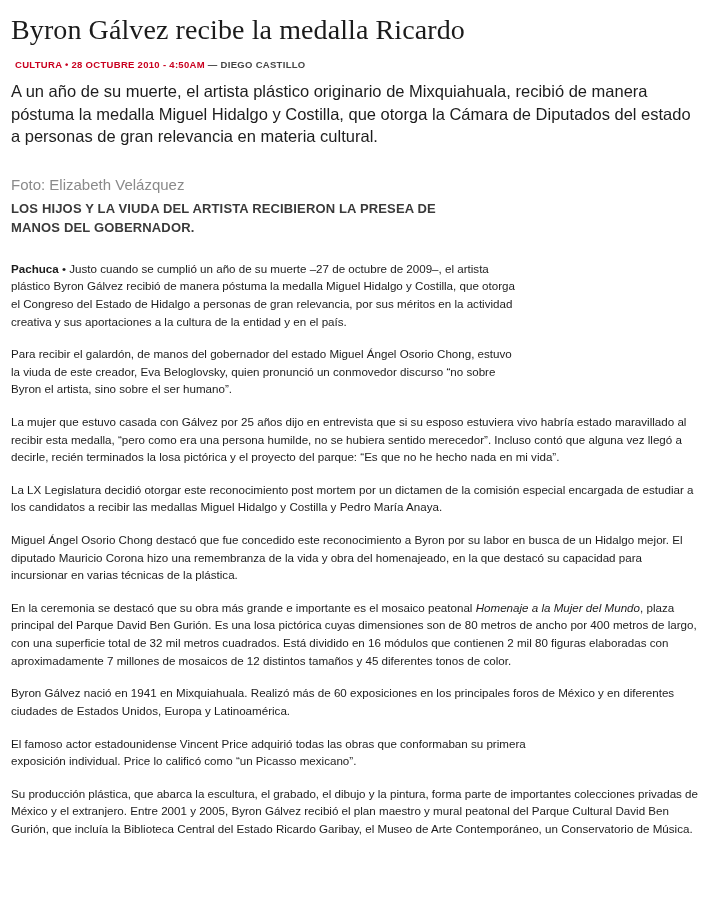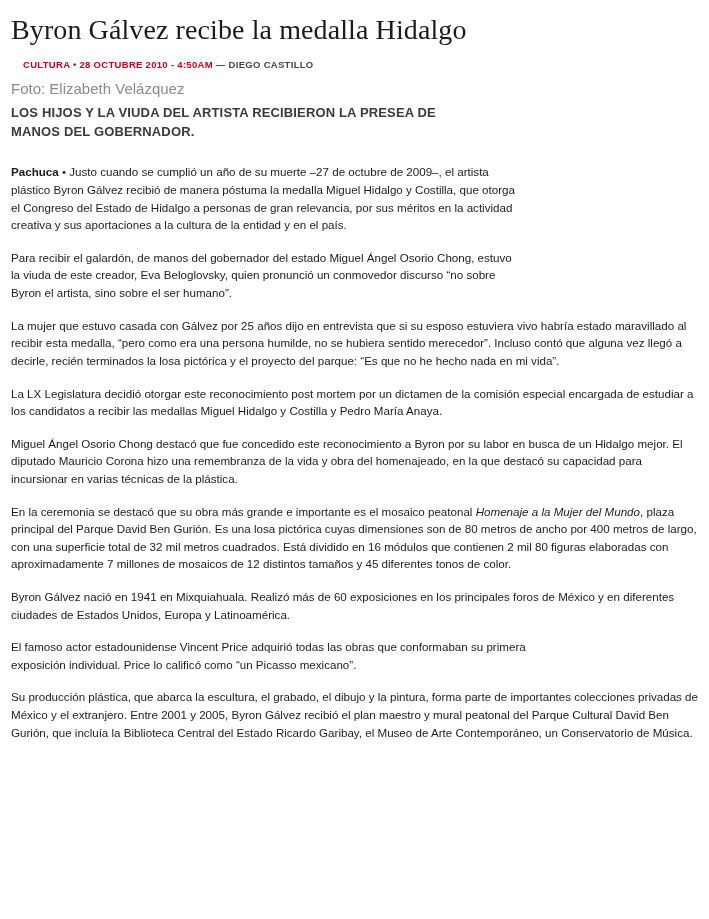--- a/index.html
+++ b/index.html
@@ -25,21 +25,21 @@
     font-weight: normal;
     line-height: 1.12;
     color: #1b1b1b;
     margin: 0 0 14px 0;
     letter-spacing: 0.1px;
   }
   .byline {
     font-size: 9.5px;
     font-weight: bold;
     letter-spacing: 0.3px;
-    margin: 0 0 9px 12px;
+    margin: 0 0 9px 4px;
     line-height: 1.2;
   }
   .byline .cat {
     color: #c9001f;
   }
   .byline .sep {
     color: #c9001f;
   }
   .byline .date {
     color: #c9001f;
@@ -97,30 +97,31 @@
   }
   .narrow {
     max-width: 524px;
   }
 </style>
 </head>
 <body>
 
 <div class="page">
 
-  <h1 class="headline">Byron Gálvez recibe la medalla Hidalgo</h1>
+  <h1 class="headline">Byron Gálvez recibe la medalla Ricardo</h1>
 
   <div class="byline">
     <span class="cat">CULTURA</span>
     <span class="sep">•</span>
     <span class="date">28 OCTUBRE 2010 - 4:50AM</span>
     <span class="dash">—</span>
     <span class="author">DIEGO CASTILLO</span>
   </div>
 
+  <p class="standfirst">A un año de su muerte, el artista plástico originario de Mixquiahuala, recibió de manera póstuma la medalla Miguel Hidalgo y Costilla, que otorga la Cámara de Diputados del estado a personas de gran relevancia en materia cultural.</p>
 
   <div class="photo-block">
     <div class="photo-credit">Foto: Elizabeth Velázquez</div>
     <div class="photo-caption">LOS HIJOS Y LA VIUDA DEL ARTISTA RECIBIERON LA PRESEA DE MANOS DEL GOBERNADOR.</div>
   </div>
 
   <div class="body-text">
 
     <p class="dateline-para">
       <b>Pachuca</b>

